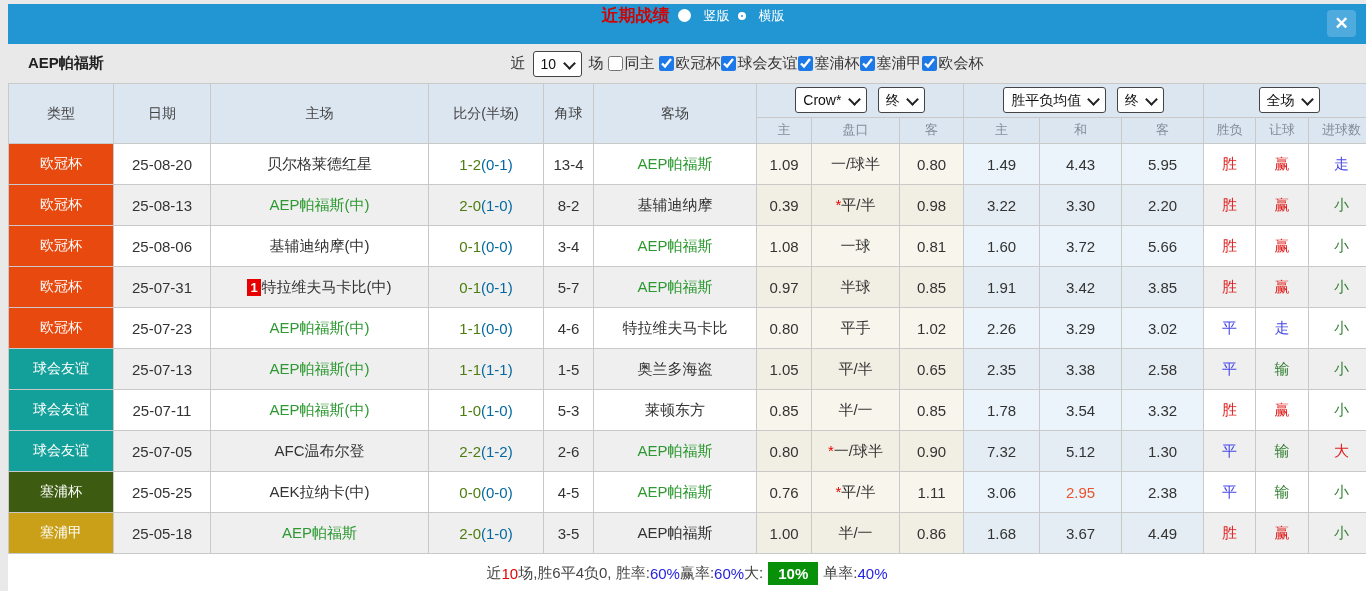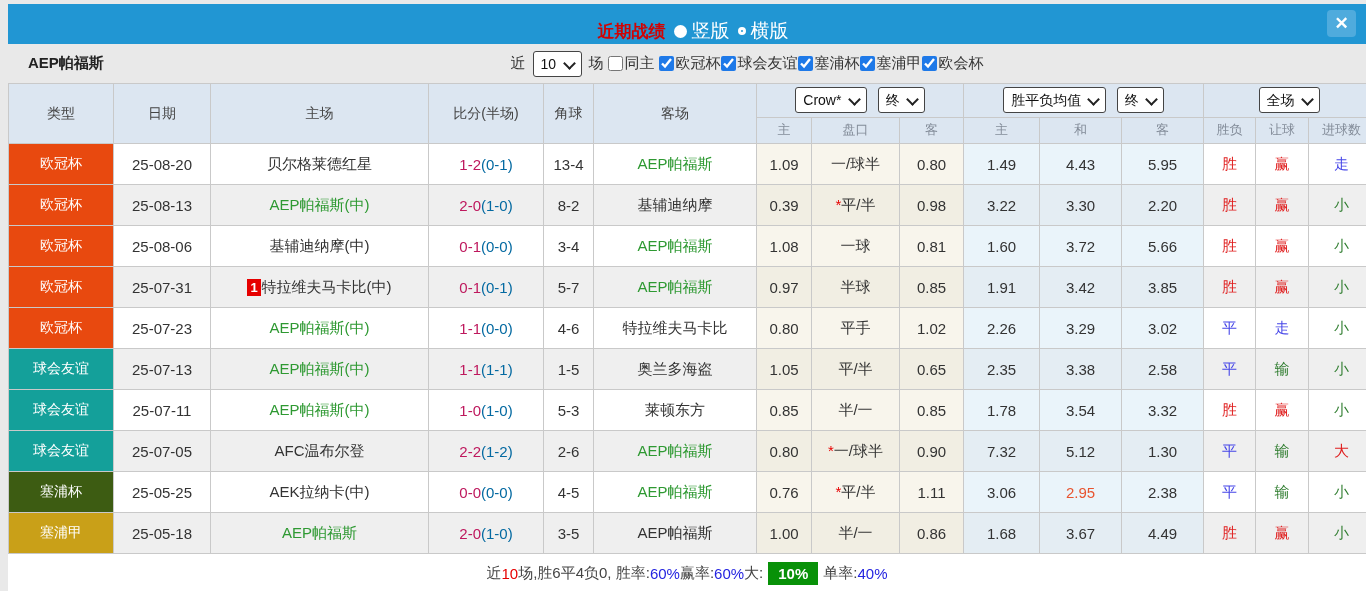--- a/index.html
+++ b/index.html
@@ -1,23 +1,23 @@
 <!DOCTYPE html>
 <html><head>
 <meta charset="utf-8">
 <style>
   * { margin:0; padding:0; box-sizing:border-box; }
   html,body { width:1366px; height:591px; background:#e9e9e9; font-family:"Liberation Sans", sans-serif; overflow:hidden; }
   .dialog { position:absolute; left:8px; top:4px; width:1358px; height:587px; background:#fff; }
 
   
-  .titlebar { position:relative; height:40px; background:#2196d3; display:flex; align-items:flex-end; justify-content:center;padding-left:12px; }
+  .titlebar { position:relative; height:40px; background:#2196d3; display:flex; align-items:flex-start; justify-content:center;padding-left:12px; }
   .title-group { display:flex; align-items:center; gap:8px; }
   .dlg-title { color:#cf0404; font-size:17px; font-weight:bold; }
-  .radio-opt { display:flex; align-items:center; gap:5px; color:#fff; font-size:19px; cursor:pointer; }
+  .radio-opt { display:flex; align-items:center; gap:13px; color:#fff; font-size:13px; cursor:pointer; }
   .radio-filled { width:13px; height:13px; background:#fff; border-radius:50%; display:inline-block; }
   .radio-hollow { width:8px; height:8px; border:3px solid #fff; border-radius:50%; display:inline-block; }
   .close-btn { position:absolute; right:10px; top:6px; width:29px; height:27px; background:#4fabdd; border:none; border-radius:4px; color:#fff; font-size:17px; font-weight:bold; line-height:27px; text-align:center; cursor:pointer; }
 
   
   .filterbar { position:relative; height:39px; background:#e9e9e9; display:flex; align-items:center; }
   .team-name { position:absolute; left:20px; font-size:15px; font-weight:bold; color:#222; }
   .filter-controls { margin:0 auto; display:flex; align-items:center; gap:4px; font-size:15px; color:#333; padding-left:120px; }
   .chk { display:inline-flex; align-items:center; gap:2px; font-size:15px; color:#333; cursor:pointer; }
   input[type=checkbox] { width:15px; height:15px; accent-color:#1e79e8; cursor:pointer; }
@@ -34,21 +34,21 @@
   th.main-h { font-size:14px; height:60px; }
   th.dd-h { height:33px; }
   th.sub-h { font-size:13px; color:#838c99; height:26px; font-weight:normal; }
   tbody td { height:41px; font-size:15px; color:#333; background:#fff; }
   tr.alt td { background:#efefef; }
   td.type-cell { color:#fff; font-size:14px; }
   td.asian { background:#f8f5ec !important; }
   tr.alt td.asian { background:#f1eee3 !important; }
   td.euro { background:#eaf4fa !important; }
   tr.alt td.euro { background:#e4edf3 !important; }
-  .ft-score { color:#be185d; }
+  .ft-score { color:#4d7c0f; }
   .ht-score { color:#0369a1; }
   .green-team { color:#2e9932; }
   .c-red { color:#e02020; }
   .c-blue { color:#4646e8; }
   .c-green { color:#2f7d2f; }
   .c-orange { color:#e8542f; }
   .star { color:#e60000; }
   .flag1 { display:inline-block; background:#e60000; color:#fff; font-weight:bold; font-size:13px; line-height:17px; padding:0 3px; margin-right:1px; }
 
   

